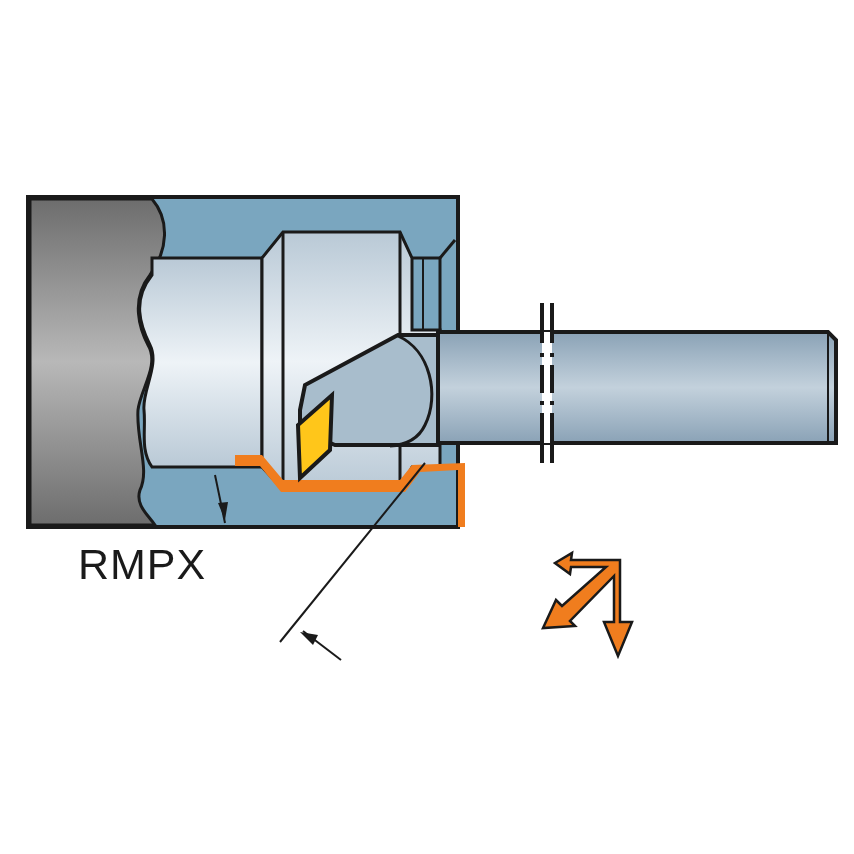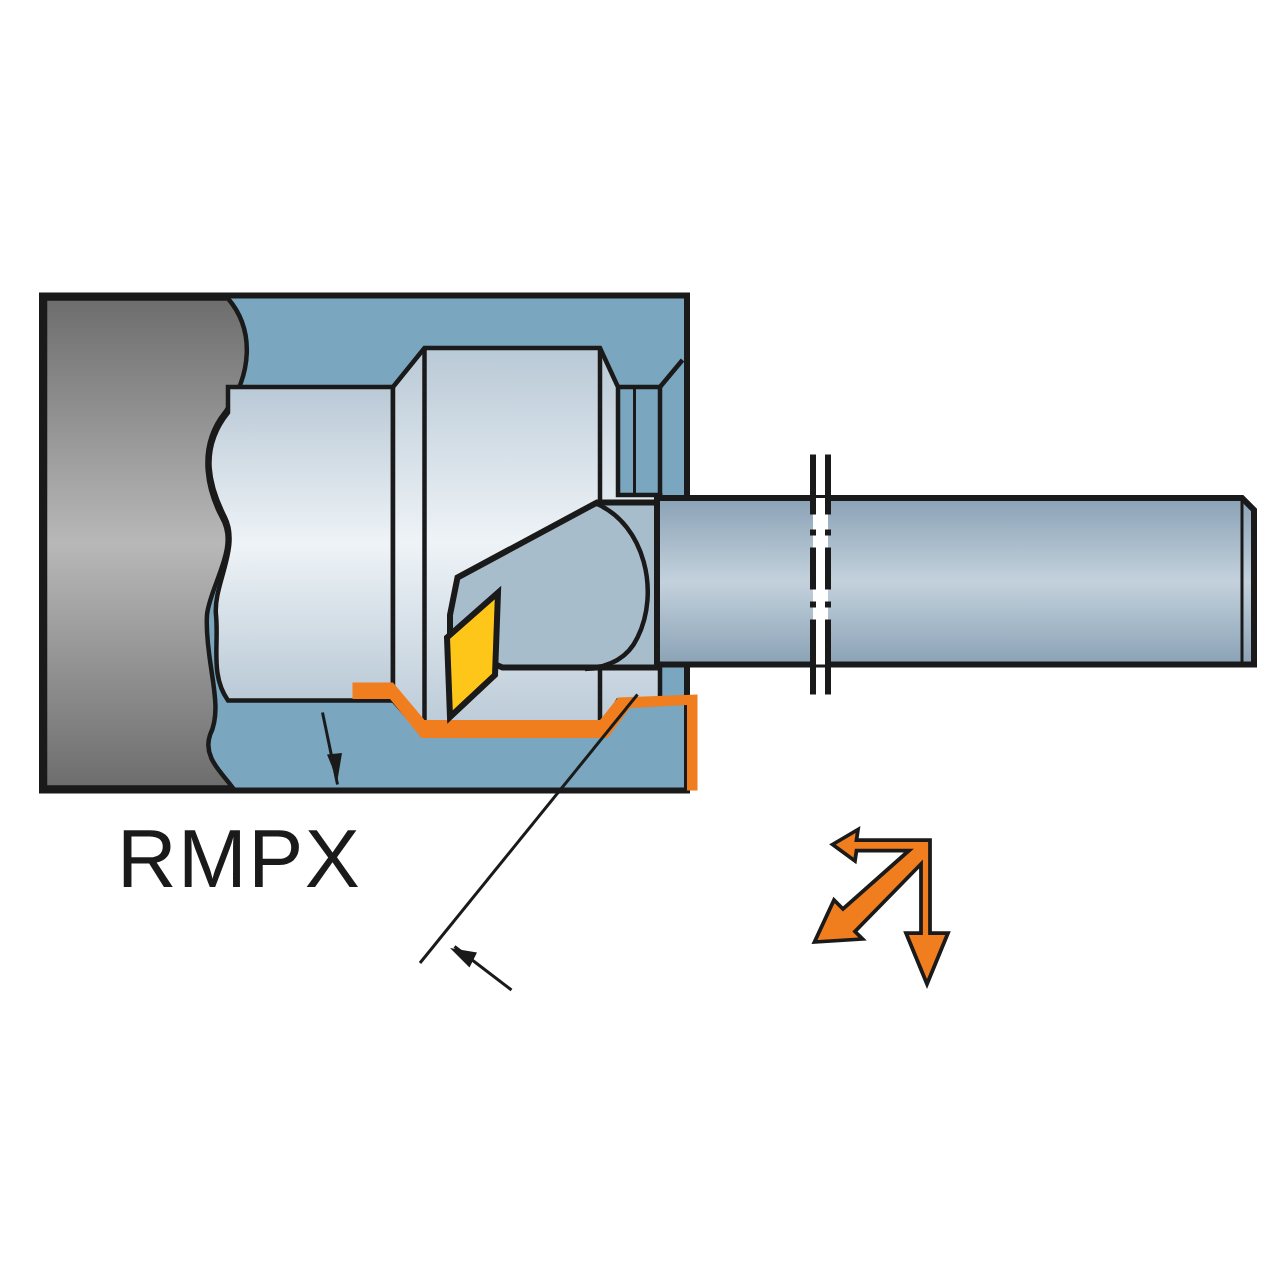--- a/index.html
+++ b/index.html
@@ -1,21 +1,21 @@
 <!DOCTYPE html>
 <html><head>
 <meta charset="utf-8">
 <style>
   html, body { margin: 0; padding: 0; background: #ffffff; }
   body { width: 854px; height: 854px; position: relative; overflow: hidden; font-family: "Liberation Sans", sans-serif; }
   svg { position: absolute; left: 0; top: 0; }
   .label {
     position: absolute; left: 78px; top: 540px;
     font-family: "Liberation Sans", sans-serif;
-    font-size: 55px; font-weight: 400; color: #1a1a1a; letter-spacing: 1px;
+    font-size: 43px; font-weight: 400; color: #1a1a1a; letter-spacing: 1px;
   }
 </style>
 </head>
 <body>
 
 <svg width="854" height="854" viewBox="0 0 854 854">
   <defs>
     <linearGradient id="chuckGrad" x1="0" y1="0" x2="0" y2="1">
       <stop offset="0" stop-color="#6d6d6d"></stop>
       <stop offset="0.5" stop-color="#b8b8b8"></stop>

